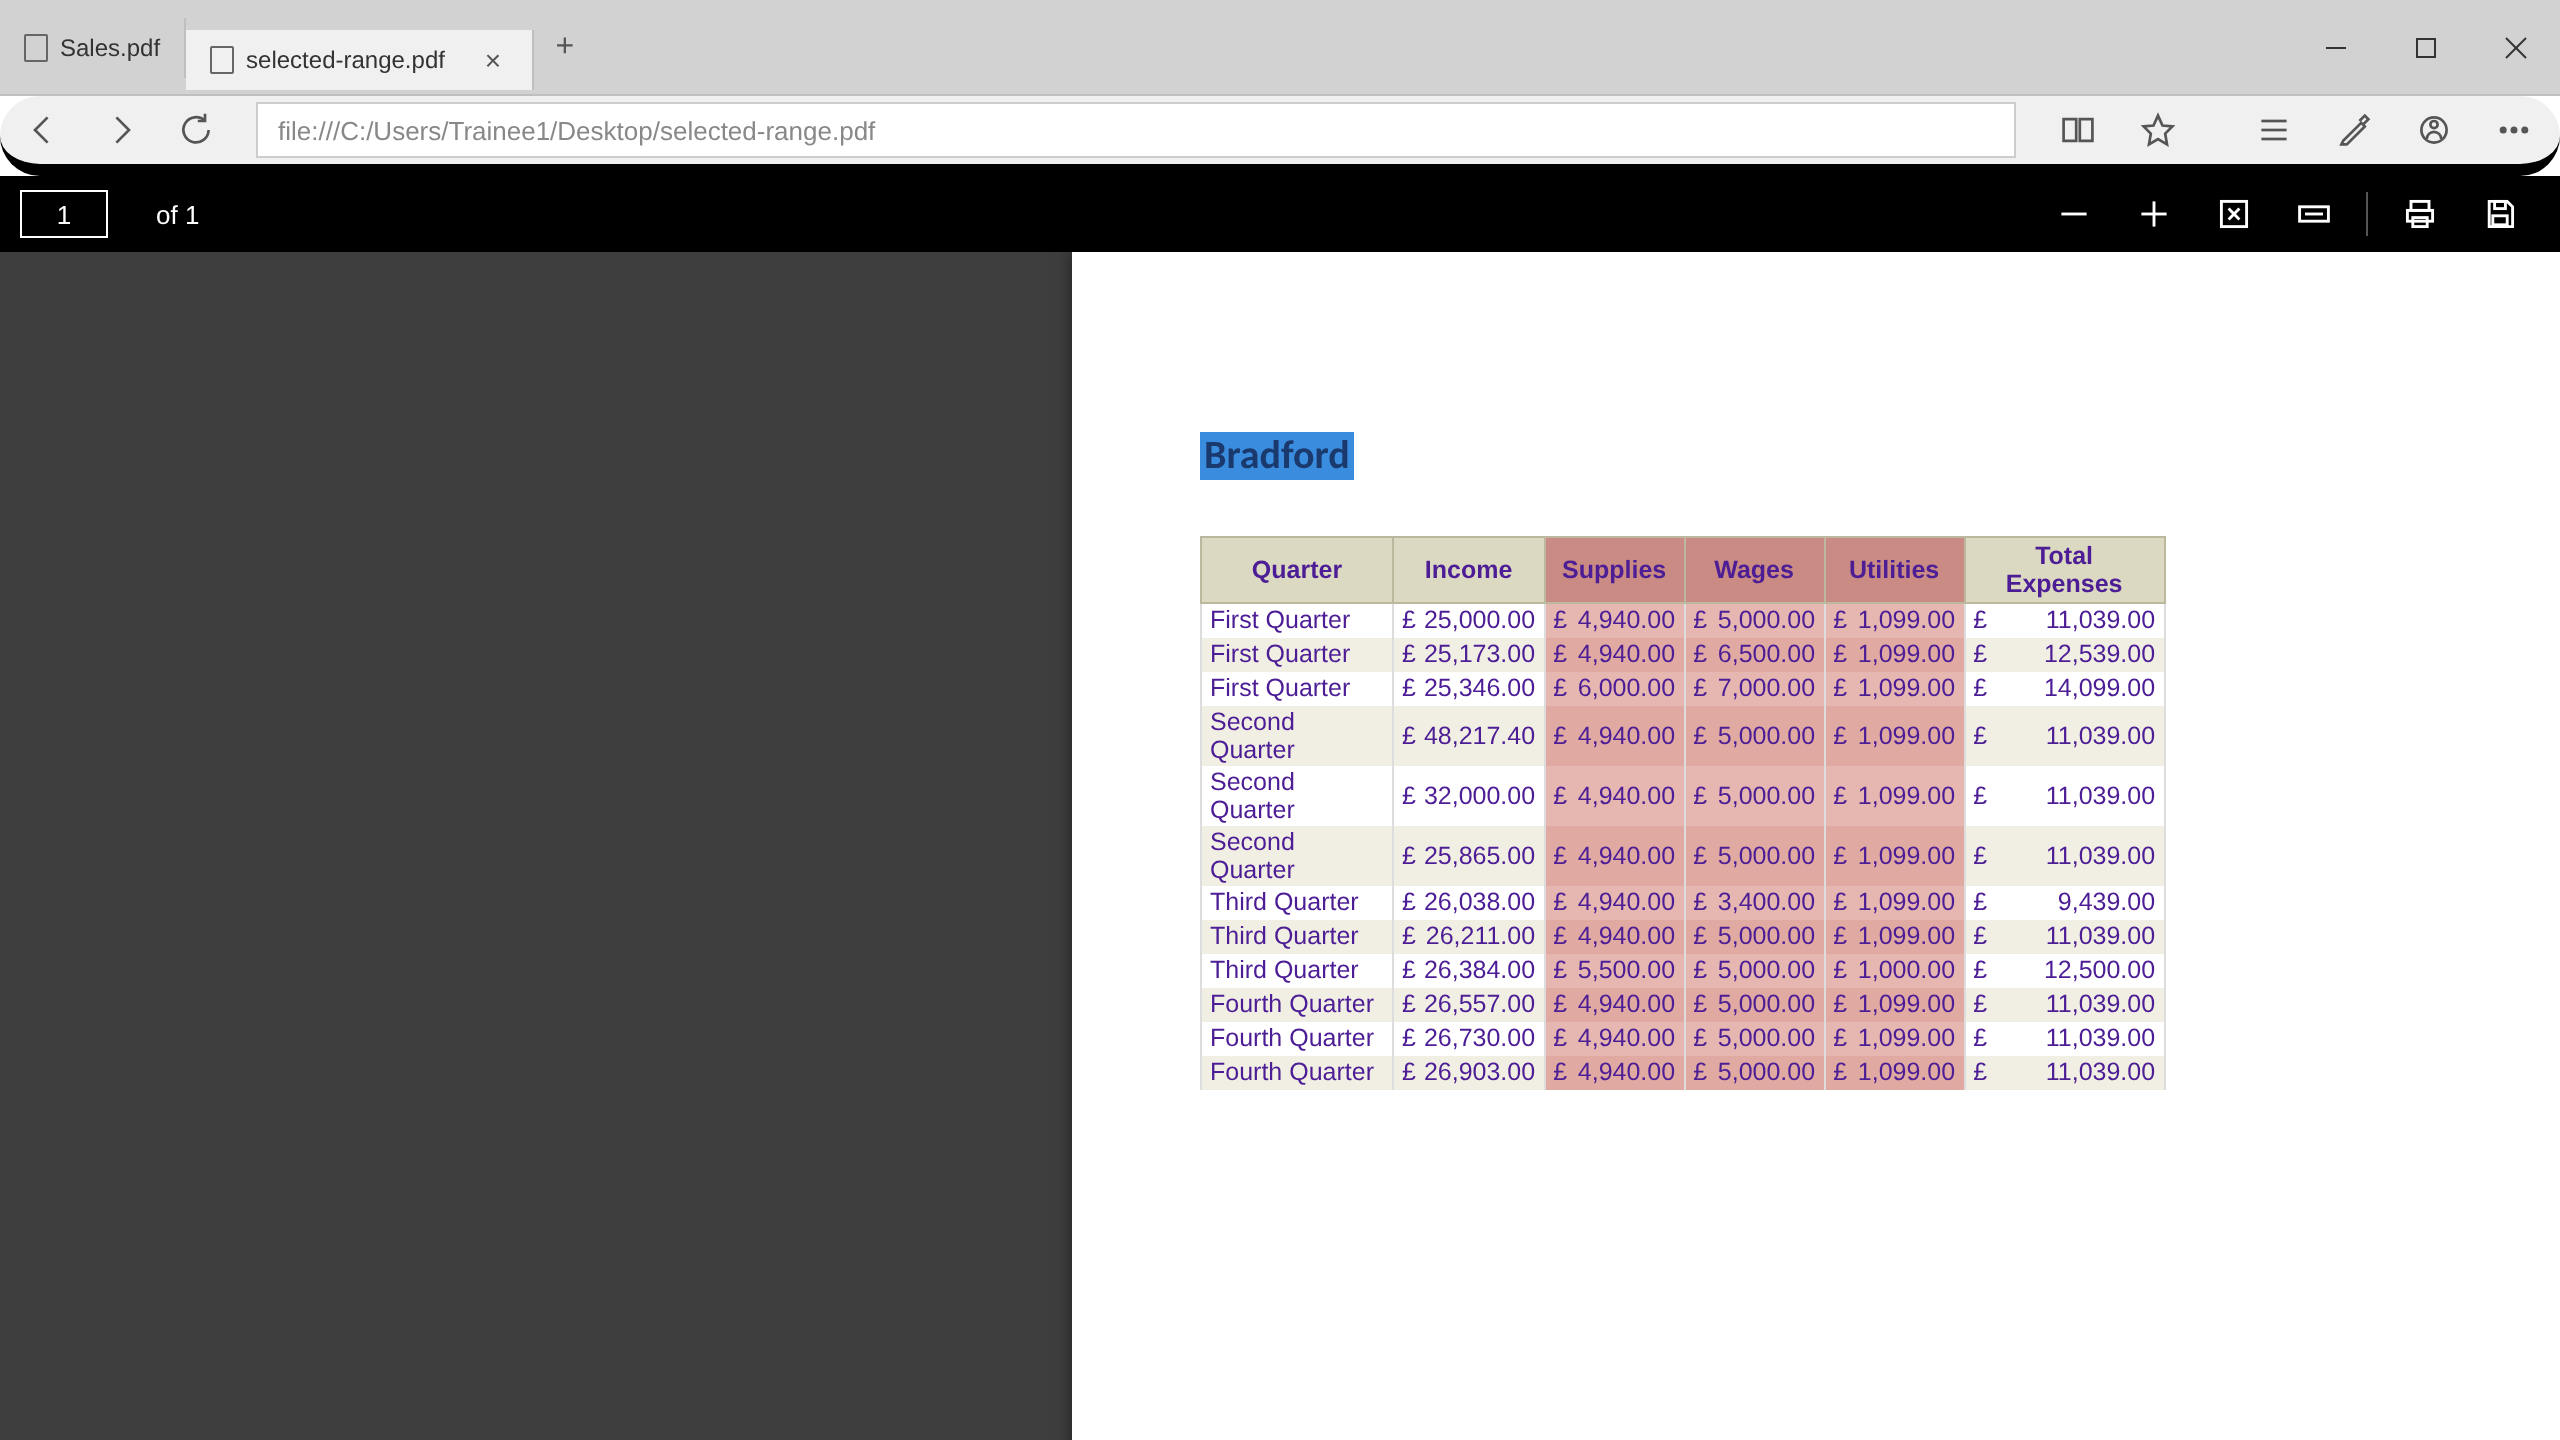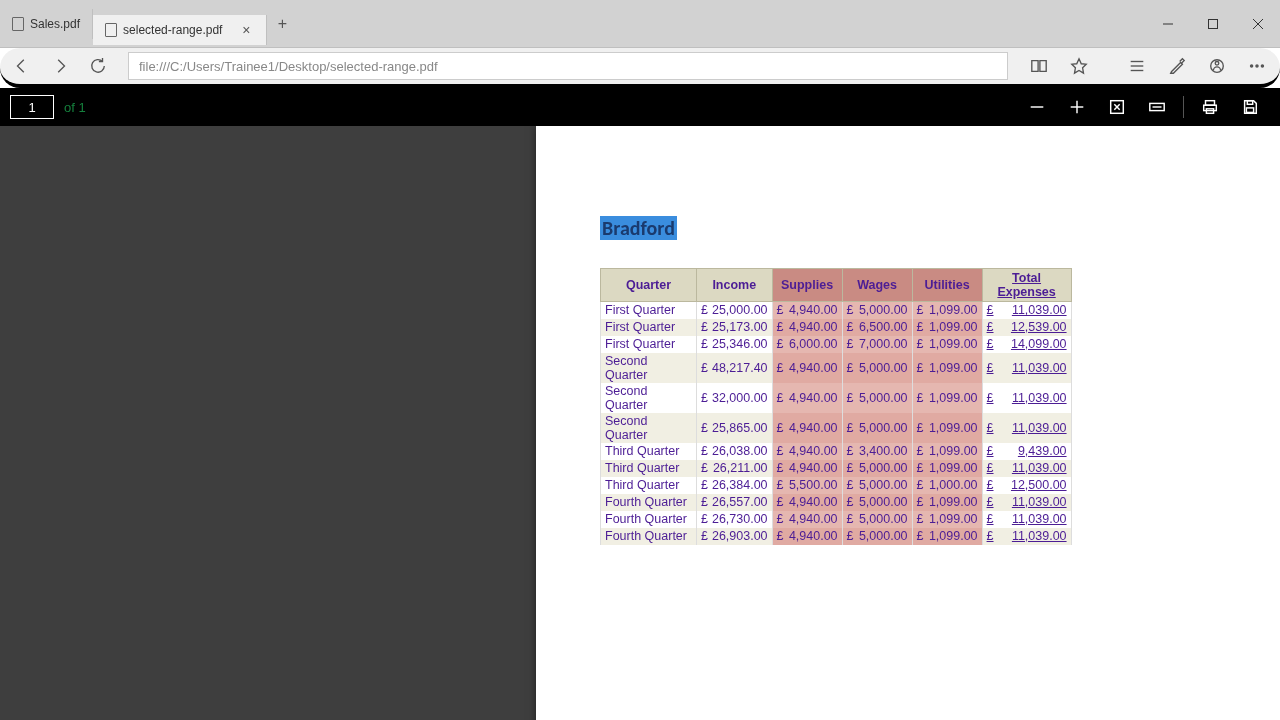--- a/index.html
+++ b/index.html
@@ -11,51 +11,51 @@
 .tab.active { background:#f0f0f0;margin-top:12px; }
 .tab .doc-icon { width:12px; height:14px; border:1px solid #666; border-radius:1px; position:relative; }
 .tab .close { width:16px; height:16px; display:flex; align-items:center; justify-content:center; font-size:14px; color:#555; cursor:pointer; margin-left:10px;}
 .new-tab { width:30px; height:30px; display:flex; align-items:center; justify-content:center; color:#555; font-size:16px; cursor:pointer; }
 .tab-bar-spacer { flex:1; }
 .win-controls { display:flex; }
 .win-btn { width:45px; height:30px; display:flex; align-items:center; justify-content:center; color:#333; cursor:pointer; }
 .win-btn svg { width:12px; height:12px; }
 
 
-.addr-bar { display:flex; align-items:center; height:40px; background:#f0f0f0; border-bottom:4px solid #000000; padding:12px 6px; gap:6px;border-radius:20px; }
+.addr-bar { display:flex; align-items:center; height:40px; background:#f0f0f0; border-bottom:6px solid #000000; padding:12px 6px; gap:6px;border-radius:20px; }
 .nav-btn { width:32px; height:32px; display:flex; align-items:center; justify-content:center; cursor:pointer; border-radius:2px; }
 .nav-btn svg { width:18px; height:18px; stroke:#555; fill:none; stroke-width:1.5; }
 .addr-input { flex:1; height:28px; border:1px solid #ccc; background:#fff; padding:0 10px; font-size:13px; color:#888; border-radius:0; margin:0 8px;}
 .tool-btn { width:34px; height:34px; display:flex; align-items:center; justify-content:center; cursor:pointer; }
 .tool-btn svg { width:18px; height:18px; stroke:#555; fill:none; stroke-width:1.5; }
 
 
 .pdf-toolbar { display:flex; align-items:center; height:38px; background:#000; color:#fff; padding:0 10px; }
 .page-box { width:44px; height:24px; border:1.5px solid #fff; background:#000; color:#fff; text-align:center; font-size:13px; }
-.page-label { margin-left:10px; font-size:13px; color:#15803d; }
+.page-label { margin-left:24px; font-size:13px; color:#ffffff; }
 .pdf-spacer { flex:1; }
 .pdf-btn { width:40px; height:38px; display:flex; align-items:center; justify-content:center; cursor:pointer; }
 .pdf-btn svg { width:18px; height:18px; stroke:#fff; fill:none; stroke-width:1.6; }
 .pdf-sep { width:1px; height:22px; background:#555; margin:0 6px; }
 
 
 .viewer { height:612px; background:#3e3e3e; display:flex; justify-content:flex-end; overflow:auto; }
 .page { width:744px; min-height:100%; background:#fff; box-shadow:0 0 8px rgba(0,0,0,.5); padding:90px 64px; }
 .doc-title { display:inline-block; background:#3a8dde; color:#1a3a6e; font-weight:bold; font-size:20px; padding:0 2px; font-family:Calibri, Arial, sans-serif; }
 .tbl { margin-top:28px; border-collapse:collapse; font-size:12.5px; font-family:Calibri, Arial, sans-serif; color:#4c1d95; }
 .tbl th { background:#dcd9c2; font-weight:bold; text-align:center; padding:2px 6px; border:1px solid #bbb89e; }
 .tbl th.shade { background:#c98b83; }
 .tbl td { padding:1px 4px; border-left:1px solid #ddd; border-right:1px solid #ddd; height:17px; }
 .tbl tr.alt td { background:#f1efe3; }
 .tbl tr td.shade { background:#e5b7b0; }
 .tbl tr.alt td.shade { background:#e0aaa2; }
 .col-q { width:96px; text-align:left; }
 .col-inc { width:72px; }
 .col-sup, .col-wag, .col-uti { width:70px; }
-.col-tot { width:89px;text-decoration:underline; }
+.col-tot { width:100px; }
 .cur { display:flex; justify-content:space-between; }
 .cur .sym { padding-right:4px; }
 .cur .num { text-align:right; flex:1; }
 </style>
 </head>
 <body>
 
 <div class="tab-bar">
   <div class="tab">
     <span class="doc-icon"></span>

